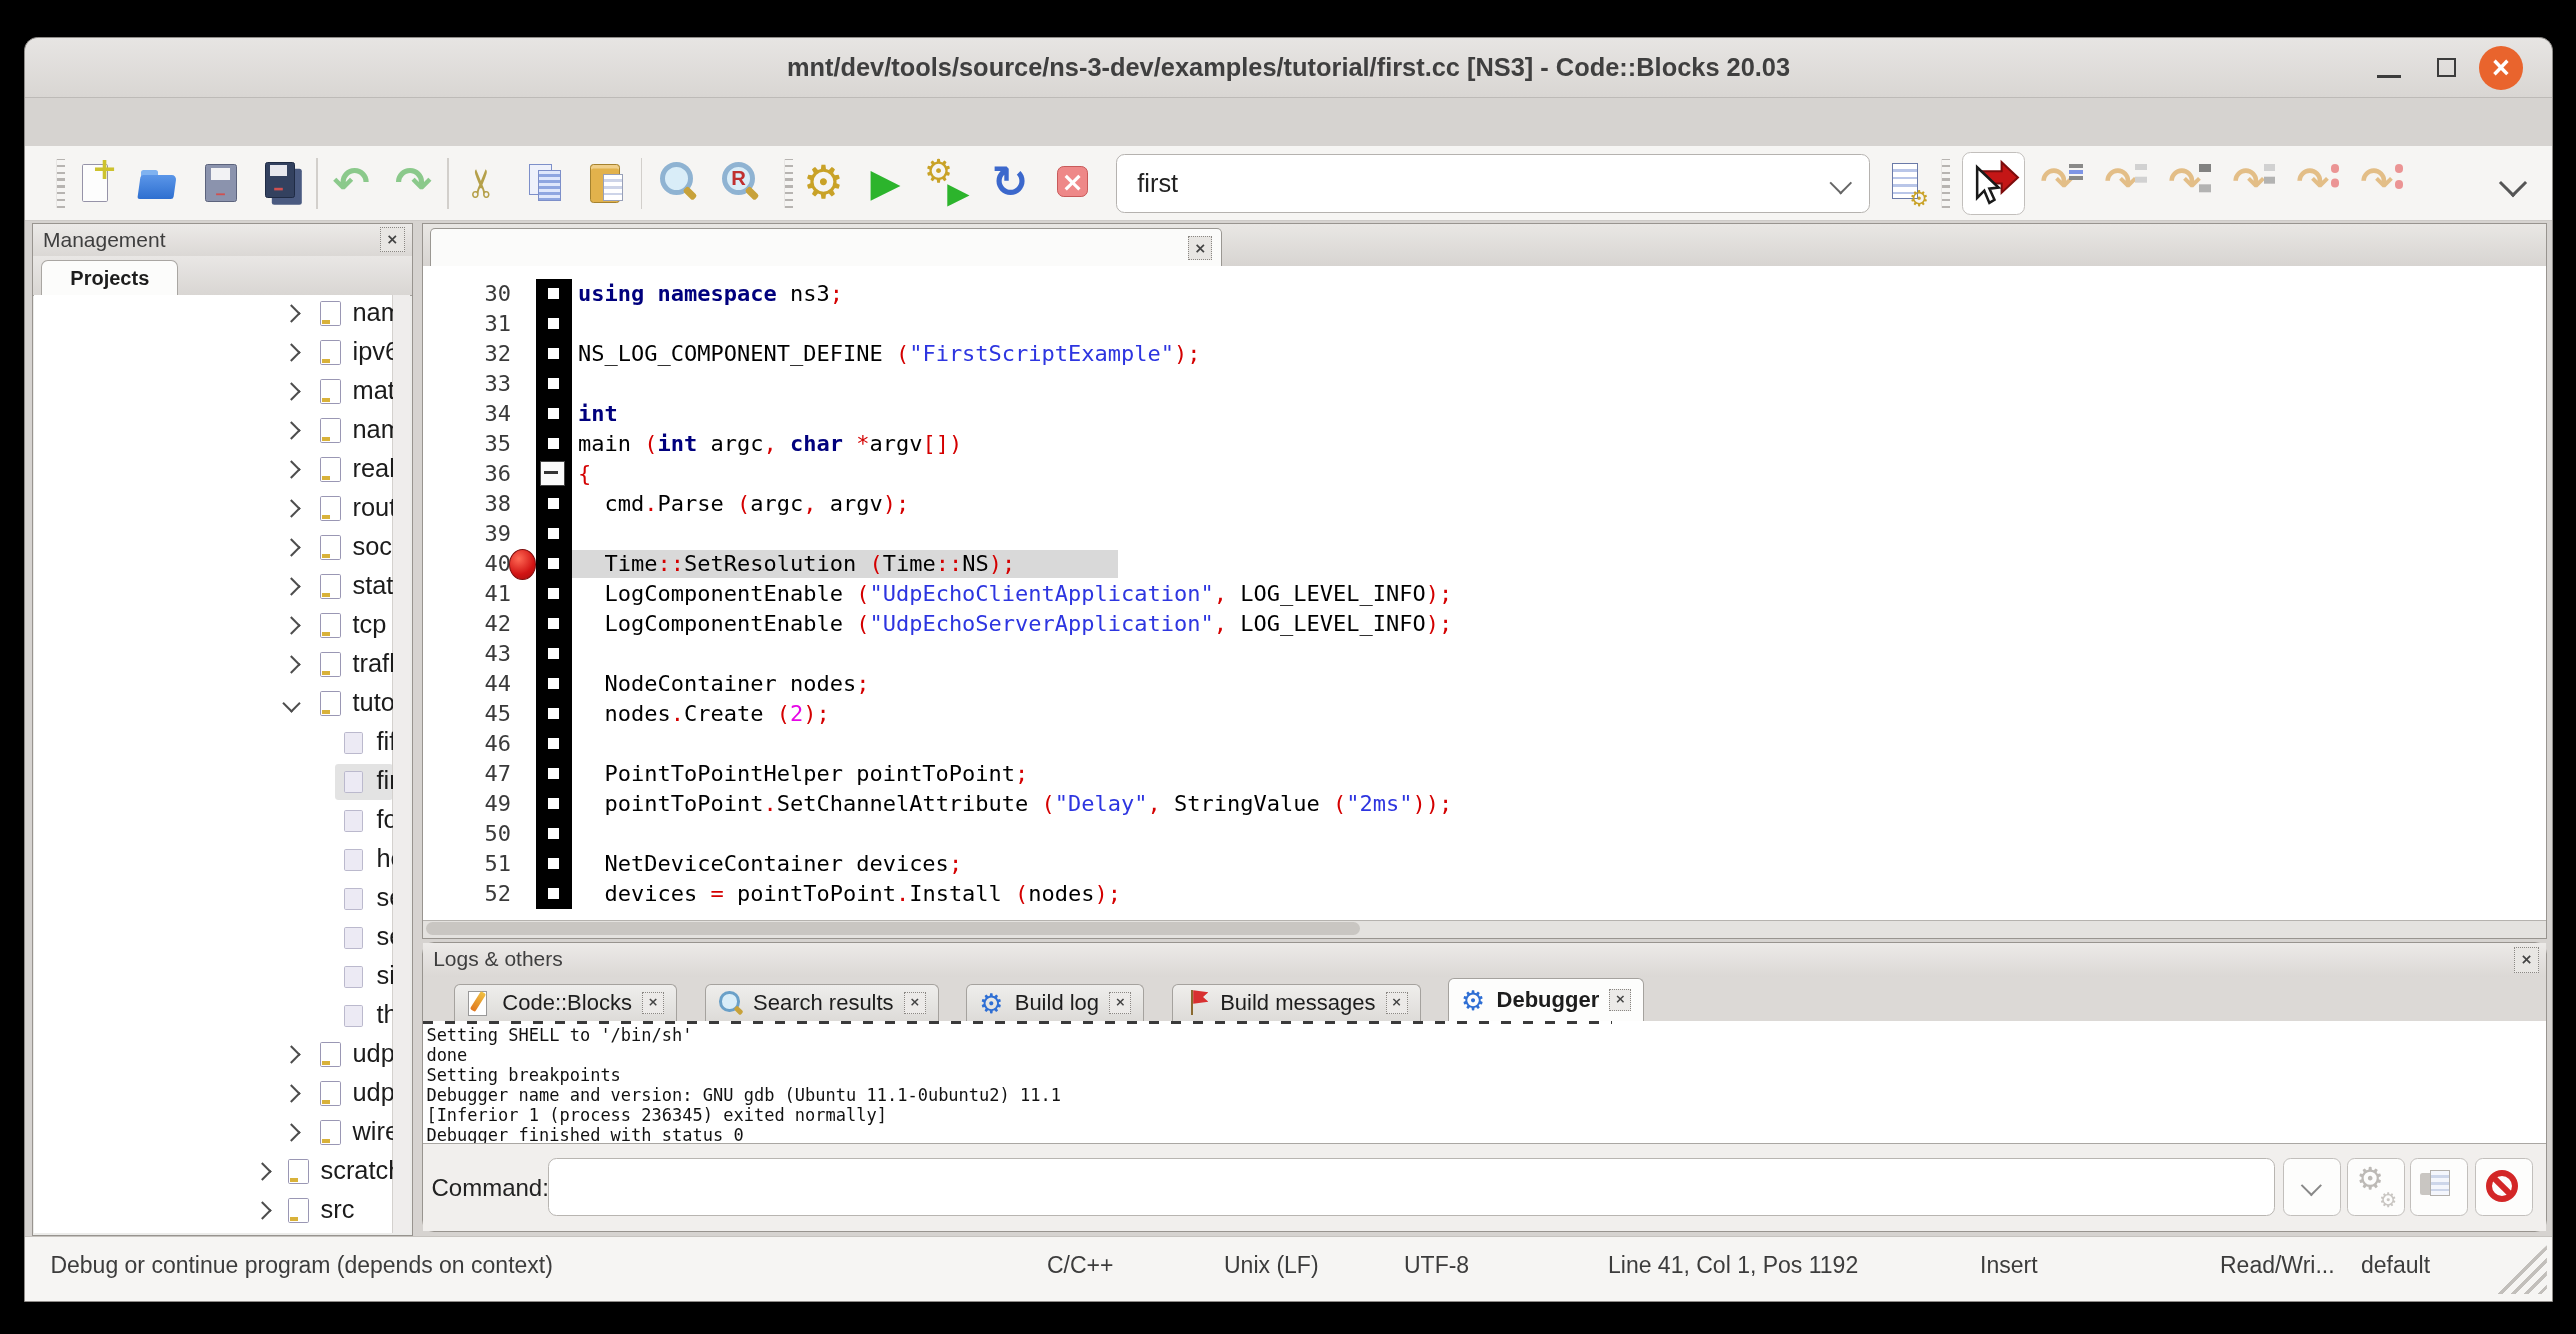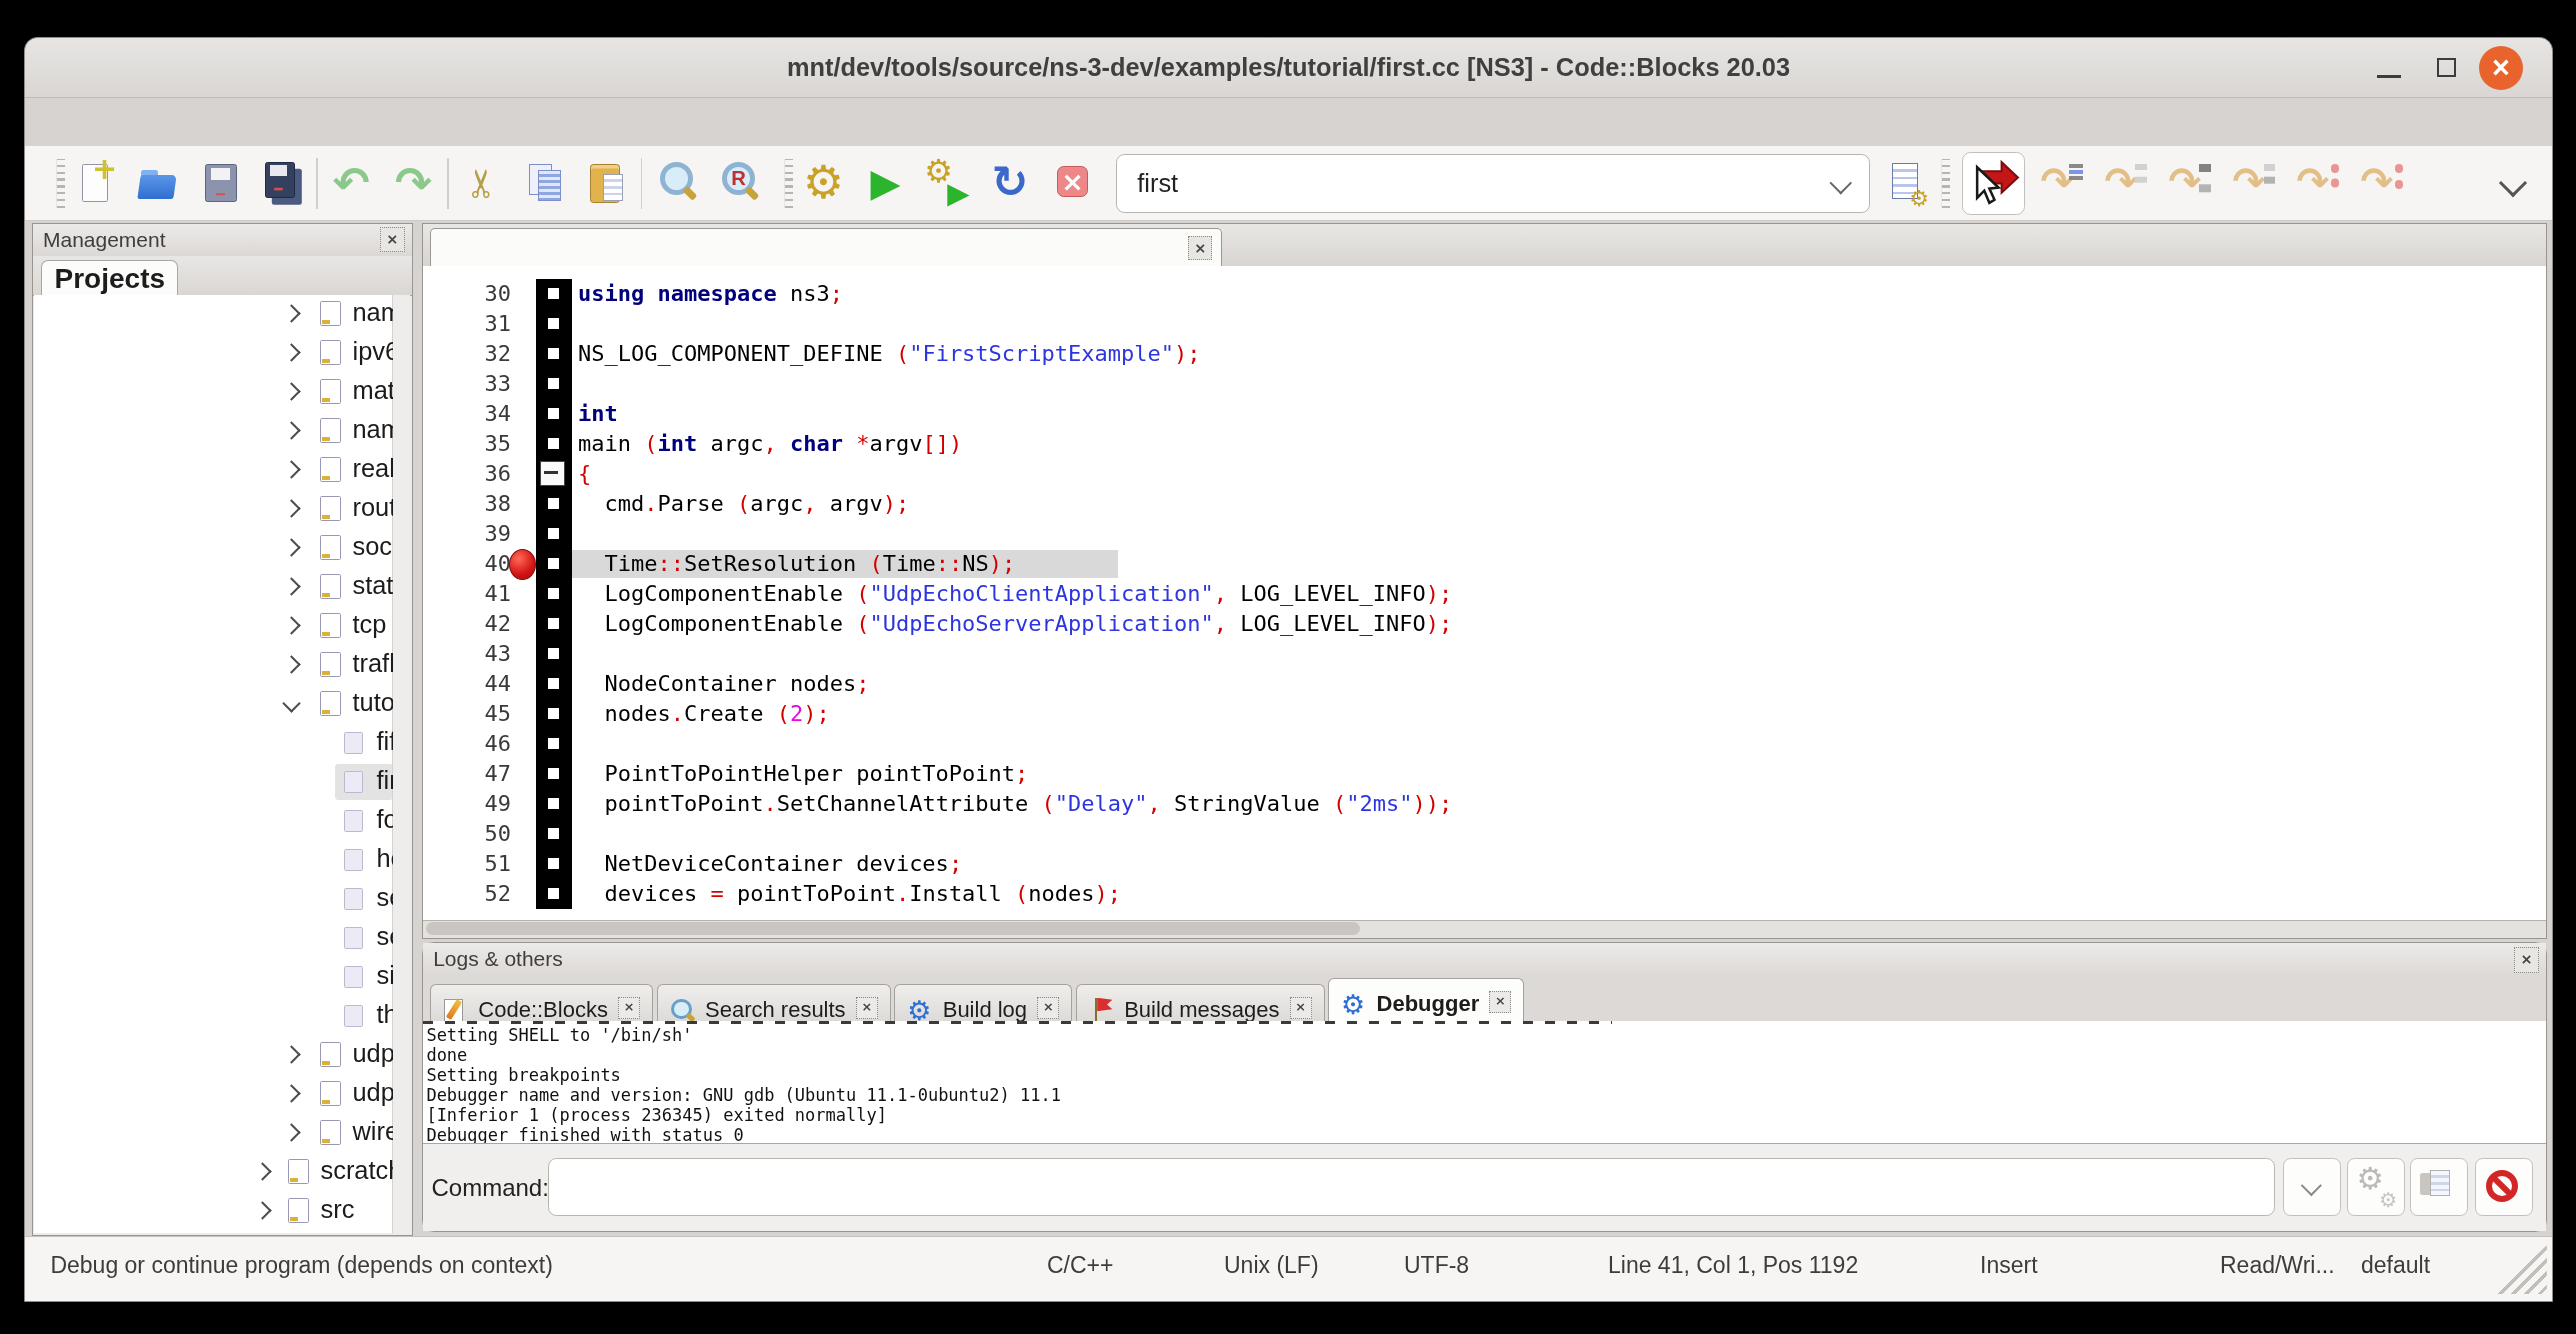--- a/index.html
+++ b/index.html
@@ -82,21 +82,21 @@
   .panel{position:absolute;background:#fff;border:0.8px solid #98948f;box-sizing:border-box;}
   
   .mgmt{left:6.8px;top:1.7px;width:381px;height:1013px;background:#ececea;}
   .phead{position:absolute;left:0;top:0;right:0;height:32px;background:linear-gradient(#eceae8,#dbd8d5);border-bottom:0.8px solid #b3b0ac;}
   .phead .ptitle{position:absolute;left:10.2px;top:0;line-height:32px;font-size:21px;color:#3e3e3e;}
   .dclose{position:absolute;right:6.8px;top:3.4px;width:25.4px;height:25.4px;background:#e8e6e3;border:1.7px dotted #8a8783;box-sizing:border-box;
           color:#444;font:bold 14.4px/22px "DejaVu Sans",sans-serif;text-align:center;}
   .dclose::before{content:"×";}
   .mtabstrip{position:absolute;left:0;top:32px;right:0;height:39px;background:linear-gradient(#e9e7e5,#d9d6d3);border-bottom:0.8px solid #a5a29e;}
   .mtab{position:absolute;left:8.5px;top:4.2px;width:135px;height:35px;background:#fcfcfb;border:0.8px solid #a9a6a2;border-bottom:none;border-radius:6.8px 6.8px 0 0;
-        font-size:28px;font-weight:bold;color:#1d1d1d;text-align:center;line-height:35px;}
+        font-size:20px;font-weight:bold;color:#1d1d1d;text-align:center;line-height:35px;}
   .treearea{position:absolute;left:1.7px;top:71px;right:1.7px;bottom:1.7px;background:#fff;overflow:hidden;}
   .treescroll{position:absolute;right:0;top:0;bottom:0;width:17px;background:#efedec;border-left:0.8px solid #d4d1ce;}
   .trows{position:absolute;left:0;top:0;right:17px;bottom:0;overflow:hidden;}
   .trow{position:relative;height:39px;}
   .tchev{position:absolute;top:12px;width:11px;height:11px;border-right:2.5px solid #4d4d4d;border-bottom:2.5px solid #4d4d4d;}
   .tchev.right{transform:rotate(-45deg);}
   .tchev.down{transform:rotate(45deg);}
   .ticon-doc{position:absolute;top:6.8px;width:18.6px;height:23px;background:#fff;border:1.7px solid #9a97b4;border-radius:1.7px;}
   .ticon-doc::after{content:"";position:absolute;left:0.8px;bottom:1.7px;width:7.6px;height:3.4px;background:#d9b23a;}
   .ticon-file{position:absolute;top:8.5px;width:17px;height:19.5px;background:#eceaf4;border:1.7px solid #bbb9cd;border-radius:1.7px;}
@@ -125,22 +125,22 @@
   .tk-s{color:#2d35e0;}
   .tk-o{color:#d40000;}
   .tk-n{color:#e606e6;}
   .tk-p{color:#000;}
   .hscroll{position:absolute;left:0;right:0;bottom:0;height:17px;background:#e4e2df;border-top:0.8px solid #b5b2ae;z-index:3;}
   .hthumb{position:absolute;left:2.5px;top:1.7px;width:44%;height:12.7px;background:#c9c6c2;border-radius:6.8px;}
   
   .logs{left:397px;top:721px;width:2125px;height:290px;background:#e3e1de;border-radius:12px;}
   .logs .phead{height:34px;}
   .ltabstrip{position:absolute;left:0;top:34px;right:0;height:44px;background:#dcd9d6;border-bottom:0.8px solid #98948f;display:flex;align-items:flex-end;padding-left:6.8px;}
-  .ltab{position:relative;display:flex;align-items:flex-start;height:37px;padding:12px 12px;margin-right:3.4px;background:linear-gradient(#efeeec,#dddbd8);
-        border:0.8px solid #a5a29e;border-bottom:none;border-radius:6px 6px 0 0;box-sizing:border-box;}
+  .ltab{position:relative;display:flex;align-items:center;height:37px;padding:12px 12px;margin-right:3.4px;background:linear-gradient(#efeeec,#dddbd8);
+        border:0.8px solid #a5a29e;border-bottom:none;border-radius:6px 6px 0 0;box-sizing:border-box;margin-left:24px;}
   .ltab.active{height:43px;background:#fdfdfc;font-weight:bold;}
   .ltablabel{font-size:22px;color:#1d1d1d;white-space:nowrap;}
   .ti{width:27px;height:27px;position:relative;margin-right:8.5px;flex:none;}
   .ti-pencil::before{content:"";position:absolute;left:1.7px;top:1.7px;width:17px;height:23px;background:#fff;border:0.8px solid #999;}
   .ti-pencil::after{content:"";position:absolute;left:8.5px;top:1.7px;width:6px;height:21px;background:linear-gradient(#f0c040,#e07820);transform:rotate(32deg);border-radius:1.7px;}
   .ti-magnifier::before{content:"";position:absolute;left:1.7px;top:1.7px;width:14.4px;height:14.4px;border:3.4px solid #6aa0c8;border-radius:50%;background:#d9edf8;}
   .ti-magnifier::after{content:"";position:absolute;left:16px;top:18px;width:9.3px;height:5.1px;background:#c8a23a;border-radius:1.7px;transform:rotate(45deg);}
   .ti-gear::before{content:"⚙";position:absolute;inset:0;font:27px/27px "DejaVu Sans",sans-serif;color:#2f6fd4;}
   .ti-flag::before{content:"";position:absolute;left:6px;top:0.8px;width:2.5px;height:24.6px;background:#8a6a30;}
   .ti-flag::after{content:"";position:absolute;left:8.5px;top:0.8px;width:15.2px;height:13.5px;background:#d83030;clip-path:polygon(0 0,100% 15%,65% 50%,100% 85%,0 100%);}

